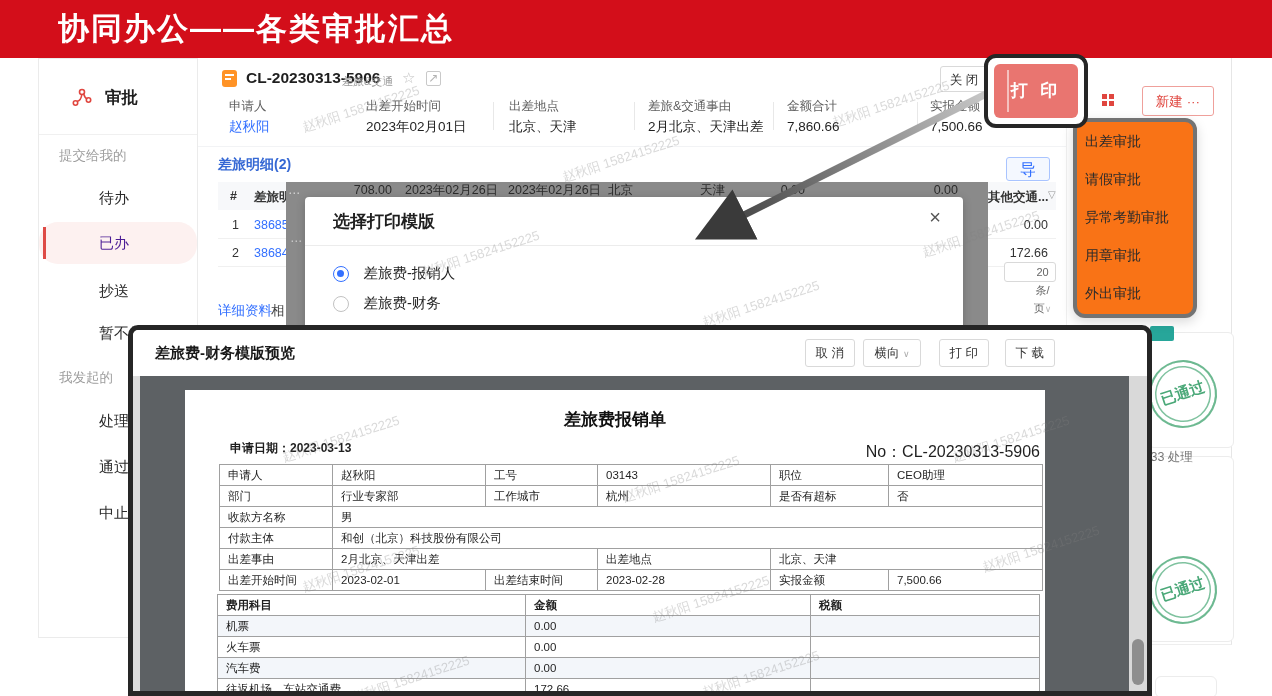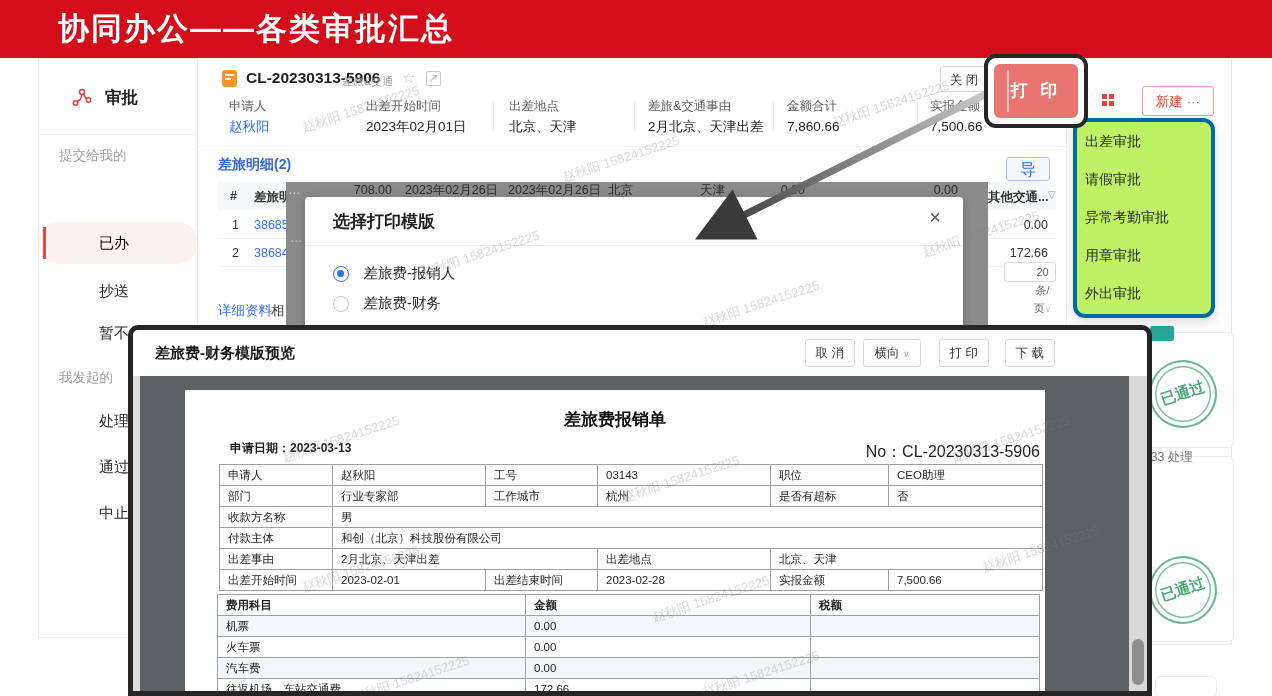--- a/index.html
+++ b/index.html
@@ -10,21 +10,21 @@
   #banner{left:0;top:0;width:1272px;height:58px;background:#d30e1a;}
   #banner .t{position:absolute;left:58px;top:8px;font-size:31px;font-weight:bold;color:#fff;letter-spacing:2px;}
   
   #sidebar{left:38px;top:58px;width:160px;height:580px;background:#fff;border:1px solid #ebebeb;box-sizing:border-box;}
   #sidebar .app-title{position:absolute;left:66px;top:28px;font-size:16.5px;font-weight:bold;color:#1f1f1f;}
   #sidebar .app-icon{position:absolute;left:32px;top:28px;width:22px;height:22px;}
   #sidebar .hr{position:absolute;left:0;top:75px;width:100%;height:1px;background:#f0f0f0;}
   .side-sec{position:absolute;left:20px;height:26px;line-height:26px;font-size:13.5px;color:#9e9e9e;}
   .side-item{position:absolute;left:0;width:158px;height:42px;line-height:42px;padding-left:60px;
              box-sizing:border-box;font-size:15px;color:#2b2b2b;cursor:pointer;}
-  .side-item.active{color:#000000;background:#fdf1f0;border-radius:19px;}
+  .side-item.active{color:#4c1d95;background:#fdf1f0;border-radius:19px;}
   .side-item.active::before{content:"";position:absolute;left:4px;top:5px;bottom:5px;width:3px;background:#de4b46;}
   
   #main{left:198px;top:58px;width:1034px;height:587px;background:#fff;border-right:1px solid #e6e6e6;
         border-bottom:1px solid #eee;box-sizing:border-box;}
   .doc-icon{position:absolute;left:24px;top:12px;width:15px;height:17px;background:#ff9326;border-radius:3px;}
   .doc-icon::before{content:"";position:absolute;left:3px;top:4px;width:9px;height:2px;background:#fff;}
   .doc-icon::after{content:"";position:absolute;left:3px;top:8px;width:6px;height:2px;background:#fff;}
   .doc-no{position:absolute;left:48px;top:11px;font-size:15.5px;font-weight:bold;color:#1f1f1f;}
   .doc-tag{position:absolute;left:144px;top:16px;font-size:11px;color:#9b9b9b;}
   .icon-star{position:absolute;left:204px;top:11px;font-size:15px;color:#c3c3c3;cursor:pointer;}
@@ -50,21 +50,21 @@
   #pager{position:absolute;left:806px;top:204px;width:52px;height:20px;line-height:18px;font-size:11px;color:#666;padding-left:25px;}
   .tab-blue{position:absolute;top:244px;font-size:13.5px;color:#3370ff;cursor:pointer;}
   .tab-gray{position:absolute;top:244px;font-size:13.5px;color:#444;cursor:pointer;}
   #rail-div{position:absolute;left:868px;top:0;width:1px;height:272px;background:#f0f0f0;}
   
   .grid-icon{position:absolute;left:904px;top:36px;width:13px;height:13px;cursor:pointer;}
   .grid-icon i{position:absolute;width:5px;height:5px;background:#e0463f;}
   #btn-new{position:absolute;left:944px;top:28px;width:72px;height:30px;line-height:28px;font-size:13.5px;
            color:#e0463f;border:1px solid #efa09b;}
   
-  #menu-card{left:1073px;top:118px;width:142px;height:200px;background:#bef264;border:4px solid #0369a1;
+  #menu-card{left:1073px;top:118px;width:124px;height:200px;background:#f97316;border:4px solid #737373;
              border-radius:12px;box-sizing:border-box;box-shadow:0 4px 12px rgba(0,0,0,.15);z-index:7;}
   .menu-item{height:38px;line-height:38px;padding-left:8px;font-size:14px;color:#2b2b2b;cursor:pointer;}
   
   .rcard{position:absolute;background:#fff;border:1px solid #ececec;border-radius:6px;}
   .badge-teal{position:absolute;left:1150px;top:326px;width:24px;height:15px;background:#27a69a;border-radius:2px;}
   .stamp{position:absolute;width:64px;height:64px;border-radius:50%;border:2px solid rgba(72,168,118,.8);
          box-shadow:inset 0 0 0 4px #fff,inset 0 0 0 5.5px rgba(72,168,118,.7);transform:rotate(-18deg);}
   .stamp span{position:absolute;left:0;right:0;top:22px;text-align:center;font-size:15px;font-weight:bold;
               color:#4aa878;}
   .time-text{position:absolute;left:1140px;top:449px;font-size:12.5px;color:#777;}
@@ -135,20 +135,21 @@
             <circle cx="11" cy="5" r="2.5"></circle>
             <circle cx="17.5" cy="13" r="2.2"></circle>
         <path d="M6 14.5c3-1 4.5-4 4.7-6.8"></path>
             <path d="M12.5 6.5c1 3.5 2.5 5 3.8 5.6"></path>
           </g>
         </svg>
     </span>
     <div class="app-title">审批</div>
     <div class="hr"></div>
     <div class="side-sec" style="top:84px;">提交给我的</div>
+    <div class="side-item" style="top:118px;">待办</div>
     <div class="side-item active" style="top:163px;">已办</div>
     <div class="side-item" style="top:211px;">抄送</div>
     <div class="side-item" style="top:253px;">暂不处理</div>
     <div class="side-sec" style="top:306px;">我发起的</div>
     <div class="side-item" style="top:341px;">处理中</div>
     <div class="side-item" style="top:387px;">通过</div>
     <div class="side-item" style="top:433px;">中止</div>
   </div>
 
   <div id="main" class="abs">

